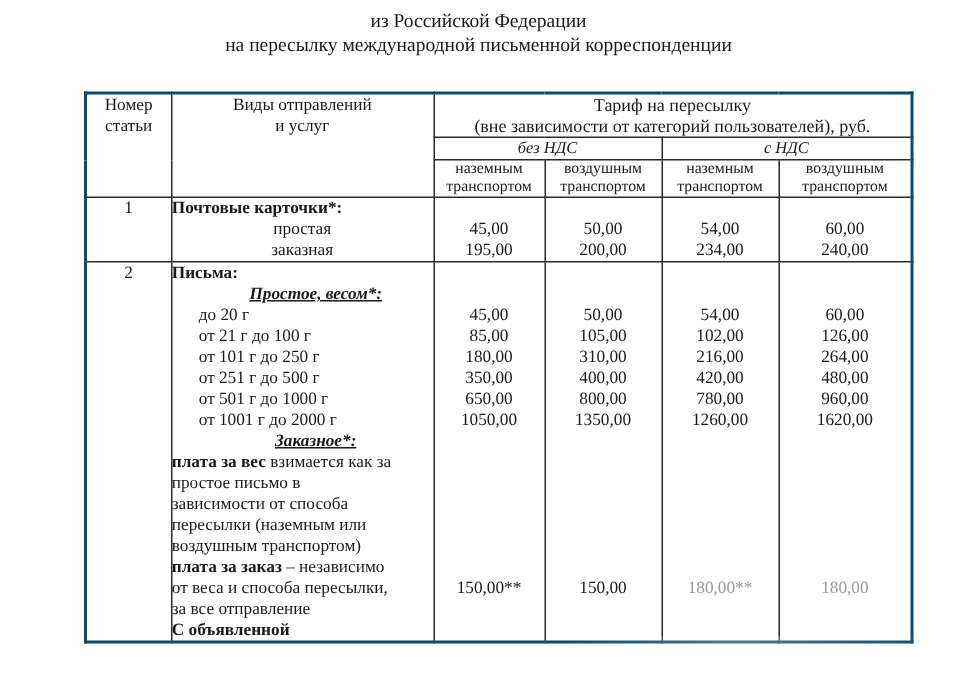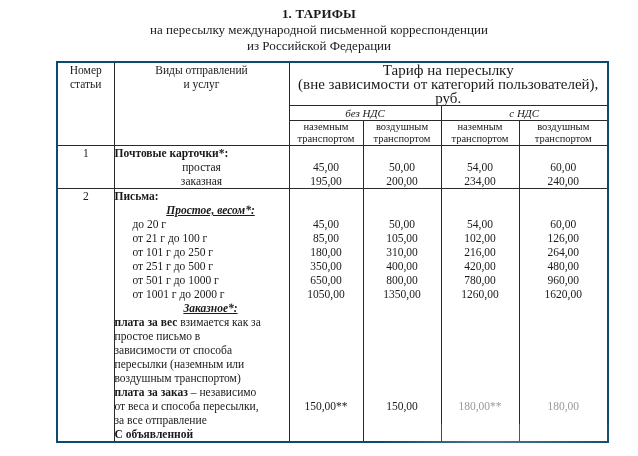--- a/index.html
+++ b/index.html
@@ -67,21 +67,21 @@
 
   
   .hd {
     text-align: center;
     vertical-align: middle;
     font-size: 11.5px;
     line-height: 14px;
     padding: 3px 2px;
   }
   .hd-big {
-    font-size: 15px;
+    font-size: 12px;
     line-height: 14px;
   }
   .hd-small {
     font-size: 10.5px;
     line-height: 12px;
     padding: 2px 1px;
   }
   .hd-vat {
     font-size: 11px;
     line-height: 14px;
@@ -137,23 +137,22 @@
     pointer-events: none;
     opacity: 0.30;
     background:
       linear-gradient(to right, rgba(255,255,255,0) 0%, rgba(255,255,255,0.85) 45%, rgba(255,255,255,0) 100%);
   }
 </style>
 </head>
 <body>
 
 <div class="title-block">
-  <div class="title-line">1. ТАРИФЫ</div>
+  <div class="title-sub">из Российской Федерации</div>
   <div class="title-sub">на пересылку международной письменной корреспонденции</div>
-  <div class="title-sub">из Российской Федерации</div>
 </div>
 
 <div class="table-wrap">
 <table class="tariff">
   <colgroup>
     <col class="col-num">
         <col class="col-kind">
     <col class="col-v1">
         <col class="col-v2">
         <col class="col-v3">

